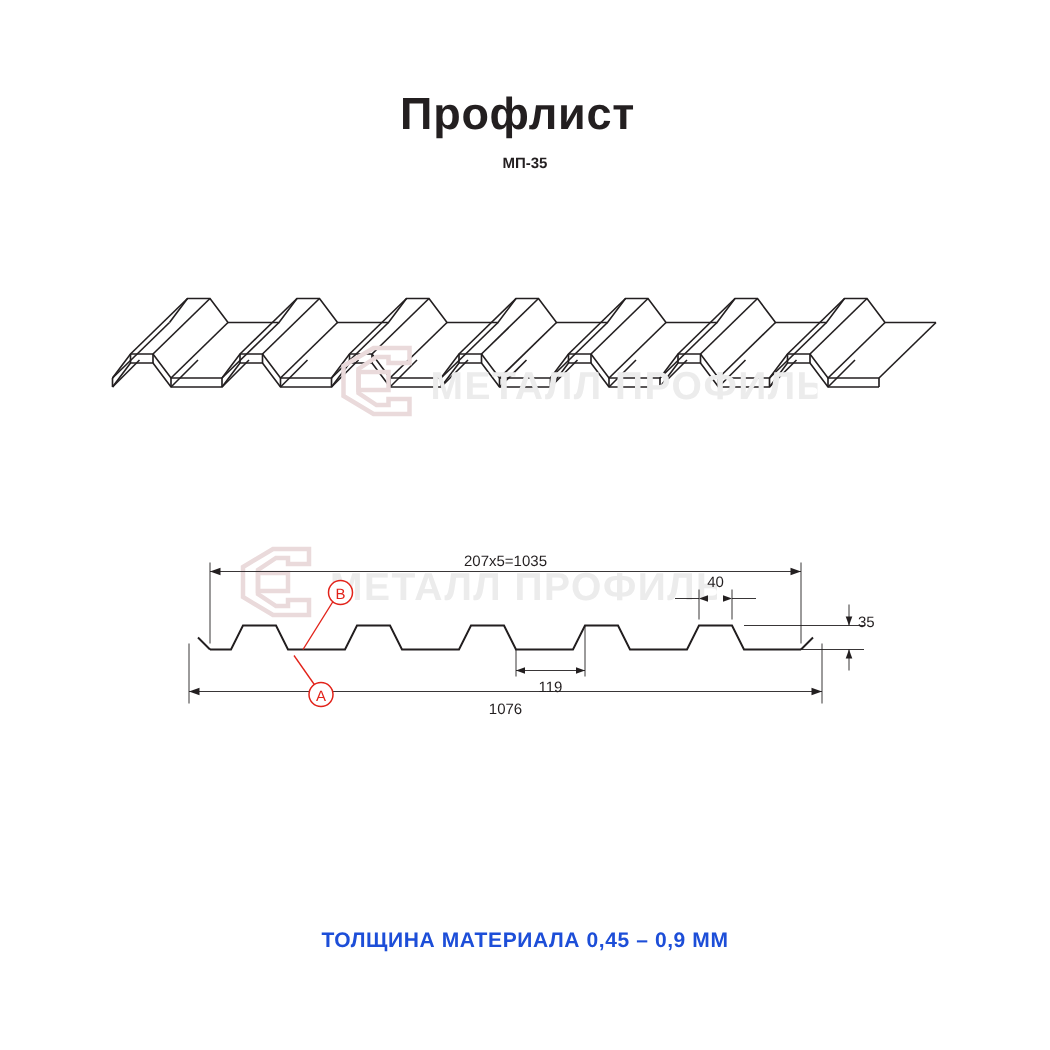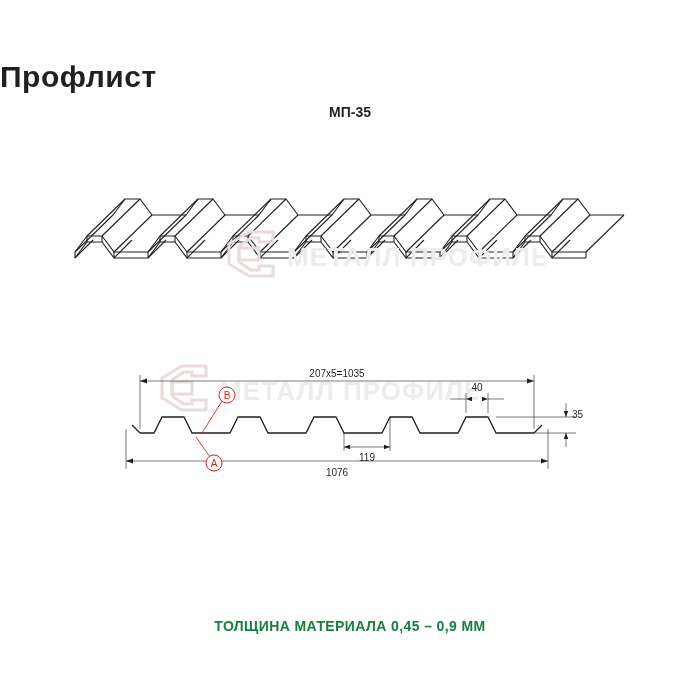--- a/index.html
+++ b/index.html
@@ -18,32 +18,33 @@
   .page {
     position: relative;
     width: 700px;
     height: 700px;
   }
   .title {
     position: absolute;
     top: 60px;
     left: 0;
     width: 690px;
+    text-align: center;
     font-size: 30px;
     font-weight: bold;
     letter-spacing: 0.5px;
     color: #231f20;
   }
   .subtitle {
     position: absolute;
     top: 104px;
     left: 0;
     width: 700px;
     text-align: center;
-    font-size: 14px;
+    font-size: 10px;
     font-weight: bold;
     color: #231f20;
   }
   .iso-wrap {
     position: absolute;
     top: 160px;
     left: 50px;
     width: 600px;
     height: 170px;
   }
@@ -56,21 +57,21 @@
   }
   .footer {
     position: absolute;
     top: 618px;
     left: 0;
     width: 700px;
     text-align: center;
     font-size: 14px;
     font-weight: bold;
     letter-spacing: 0.4px;
-    color: #15803d;
+    color: #1d4ed8;
   }
   .wm {
     position: absolute;
     pointer-events: none;
     user-select: none;
   }
   .wm1 { top: 218px; left: 215px; }
   .wm2 { top: 352px; left: 148px; }
   svg { display: block; }
   .dim-text {

